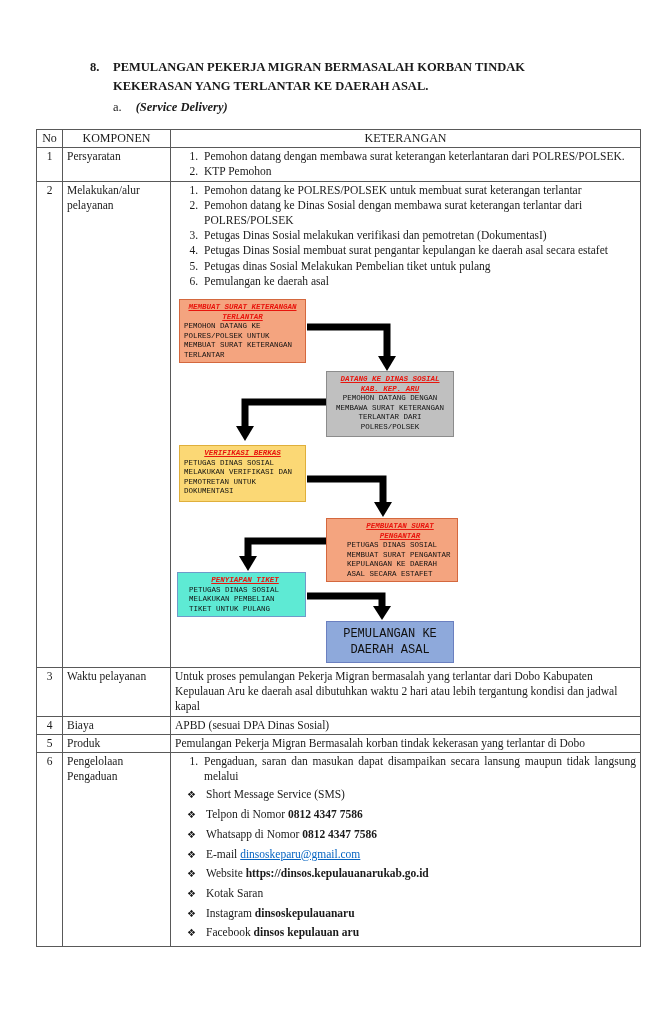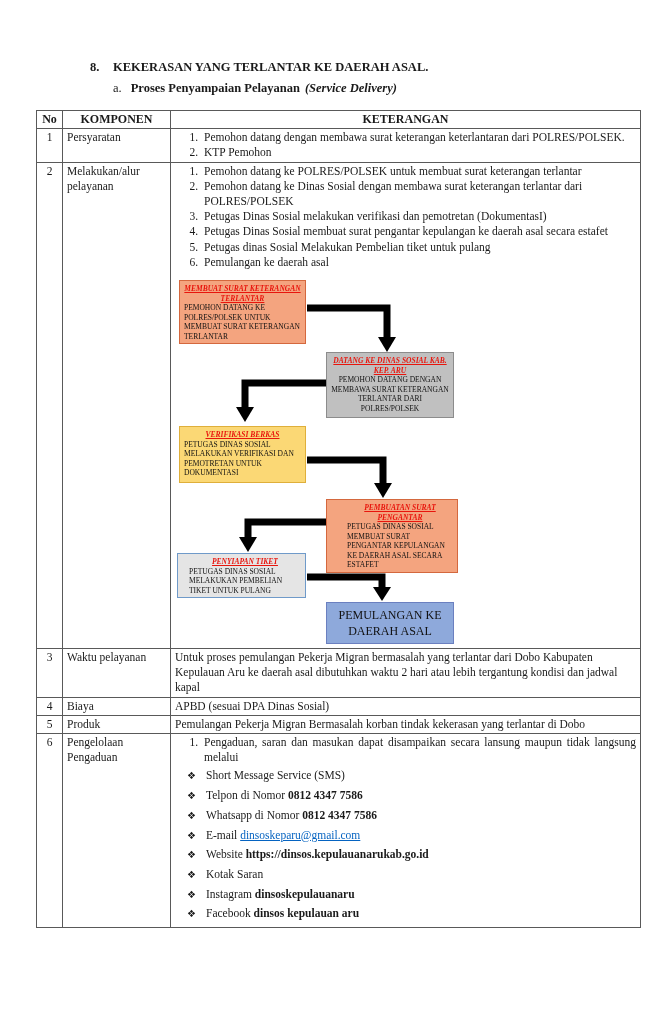--- a/index.html
+++ b/index.html
@@ -12,31 +12,31 @@
   .heading-row { display:flex; }
   .h-num { width:23px; flex:0 0 23px; }
   .h-sub { display:flex; margin-top:2px; }
   .h-sub-letter { font-weight:normal; margin-right:9px; }
   .h-sub-italic { font-style:italic; margin-left:5px; }
 
   
   table.doc-table { width:604px; border-collapse:collapse; table-layout:fixed; font-size:11.5px; line-height:15.2px; }
   .doc-table col.c-no { width:26px; } .doc-table col.c-komp { width:108px; } .doc-table col.c-ket { width:470px; }
   .doc-table th, .doc-table td { border:1px solid #595959; vertical-align:top; padding:1px 4px; }
-  .doc-table th { font-weight:bold; text-align:center; height:18px; font-size:12px; padding:1px 2px; }
+  .doc-table th { font-weight:normal; text-align:center; height:18px; font-size:12px; padding:1px 2px; }
   td.no-cell { text-align:center; }
   ol.numlist { margin:0; padding-left:30px; }
   ol.numlist li { padding-left:3px; margin:0; }
   td.ket-cell.tight { padding:1px 4px 1px 0; }
   .justify { text-align:justify; }
 
   
   .flowchart { position:relative; width:469px; height:375px; margin-top:2px; }
   .flowchart svg.arrows { position:absolute; left:0; top:0; }
-  .fbox { position:absolute; border:1px solid; padding:3px 4px 2px; font-size:7.5px; line-height:1.27; color:#111; }
+  .fbox { position:absolute; border:1px solid; padding:3px 4px 2px; font-size:7.5px; line-height:1.27; color:#111;font-family:Liberation Mono, monospace; }
   .fbox .ftitle { font-weight:bold; font-style:italic; text-decoration:underline; text-align:center; }
   .fbox .fbody { text-align:left; }
   .fbox.center .fbody { text-align:center; }
   .fb1 { left:8px;  top:8px;   width:127px; min-height:60px; }
   .fb2 { left:155px;top:80px;  width:128px; min-height:66px; }
   .fb3 { left:8px;  top:154px; width:127px; min-height:57px; }
   .fb4 { left:155px;top:227px; width:132px; min-height:62px;padding-left:20px; }
   .fb5 { left:6px;  top:281px; width:129px; min-height:42px; }
   .fb6 { left:155px;top:330px; width:128px; height:42px; display:flex; align-items:center; justify-content:center;
          font-size:12px; line-height:1.35; text-align:center; padding:2px; }
@@ -50,24 +50,24 @@
 </style>
 </head>
 <body>
 
 <div class="page">
 
   <div class="heading">
     <div class="heading-row">
       <span class="h-num">8.</span>
       <div>
+        <div>PEMULANGAN PEKERJA MIGRAN BERMASALAH KORBAN TINDAK</div>
         <div>KEKERASAN YANG TERLANTAR KE DAERAH ASAL.</div>
         <div class="h-sub">
           <span class="h-sub-letter">a.</span>
-          <span class="h-sub-bold">Proses Penyampaian Pelayanan</span>
           <span class="h-sub-italic">(Service Delivery)</span>
         </div>
       </div>
     </div>
   </div>
 
   <table class="doc-table">
     <colgroup>
         <col class="c-no">
         <col class="c-komp">
@@ -137,21 +137,21 @@
             <div class="fbox fb3" style="background-color: rgb(251, 216, 117); border-color: rgb(223, 175, 59);">
               <div class="ftitle" style="color: rgb(232, 21, 13);">VERIFIKASI BERKAS</div>
               <div class="fbody">PETUGAS DINAS SOSIAL MELAKUKAN VERIFIKASI DAN PEMOTRETAN UNTUK DOKUMENTASI</div>
             </div>
 
             <div class="fbox fb4" style="background-color: rgb(244, 164, 127); border-color: rgb(212, 104, 62);">
               <div class="ftitle" style="color: rgb(232, 21, 13);">PEMBUATAN SURAT PENGANTAR</div>
               <div class="fbody">PETUGAS DINAS SOSIAL MEMBUAT SURAT PENGANTAR KEPULANGAN KE DAERAH ASAL SECARA ESTAFET</div>
             </div>
 
-            <div class="fbox fb5" style="background-color: #e5e5e5; border-color: rgb(111, 154, 201); padding-left: 11px;">
+            <div class="fbox fb5" style="background-color: #5eead4; border-color: rgb(111, 154, 201); padding-left: 11px;">
               <div class="ftitle" style="color: rgb(232, 21, 13);">PENYIAPAN TIKET</div>
               <div class="fbody">PETUGAS DINAS SOSIAL MELAKUKAN PEMBELIAN TIKET UNTUK PULANG</div>
             </div>
 
             <div class="fbox fb6" style="background-color: rgb(142, 169, 219); border-color: rgb(107, 128, 192);">PEMULANGAN KE DAERAH ASAL</div>
           </div>
         </td>
       </tr>
 
       <tr>

